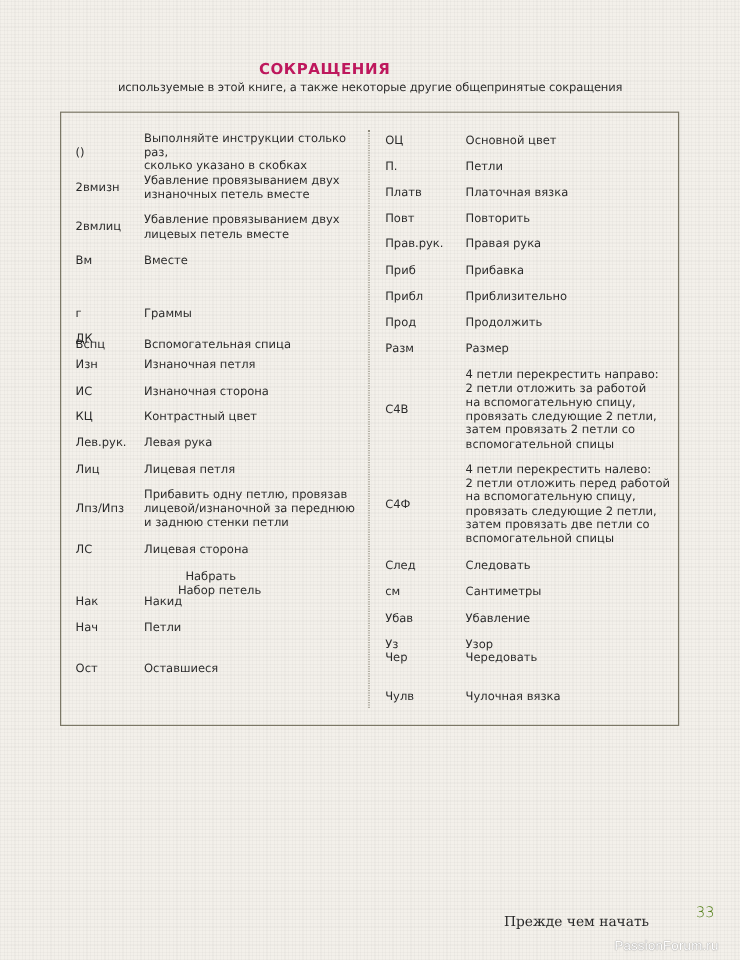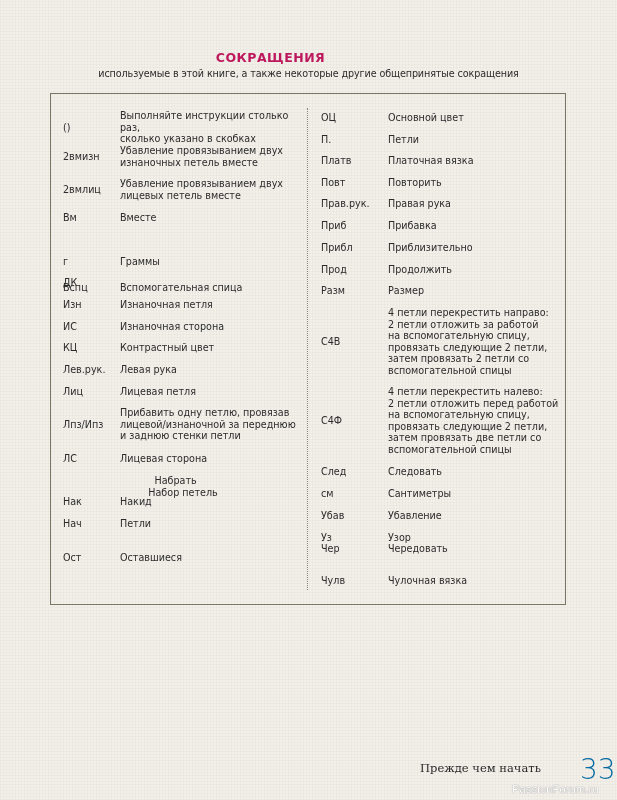--- a/index.html
+++ b/index.html
@@ -87,23 +87,23 @@
       top: 761px;
       font-family: "DejaVu Serif", serif;
       font-size: 11.5px;
       color: #2a2a2a;
     }
     .page-num {
       position: absolute;
       left: 580px;
       top: 753px;
       font-family: "DejaVu Sans", sans-serif;
-      font-size: 28px;
+      font-size: 12px;
       font-weight: 300;
-      color: #0369a1;
+      color: #4d7c0f;
     }
     .watermark {
       position: absolute;
       left: 512px;
       top: 783px;
       font-family: "Liberation Sans", sans-serif;
       font-size: 11px;
       color: #ffffff;
       text-shadow: 0 0 1px #9a9a9a, 0 0 1px #9a9a9a;
       letter-spacing: 0.2px;

